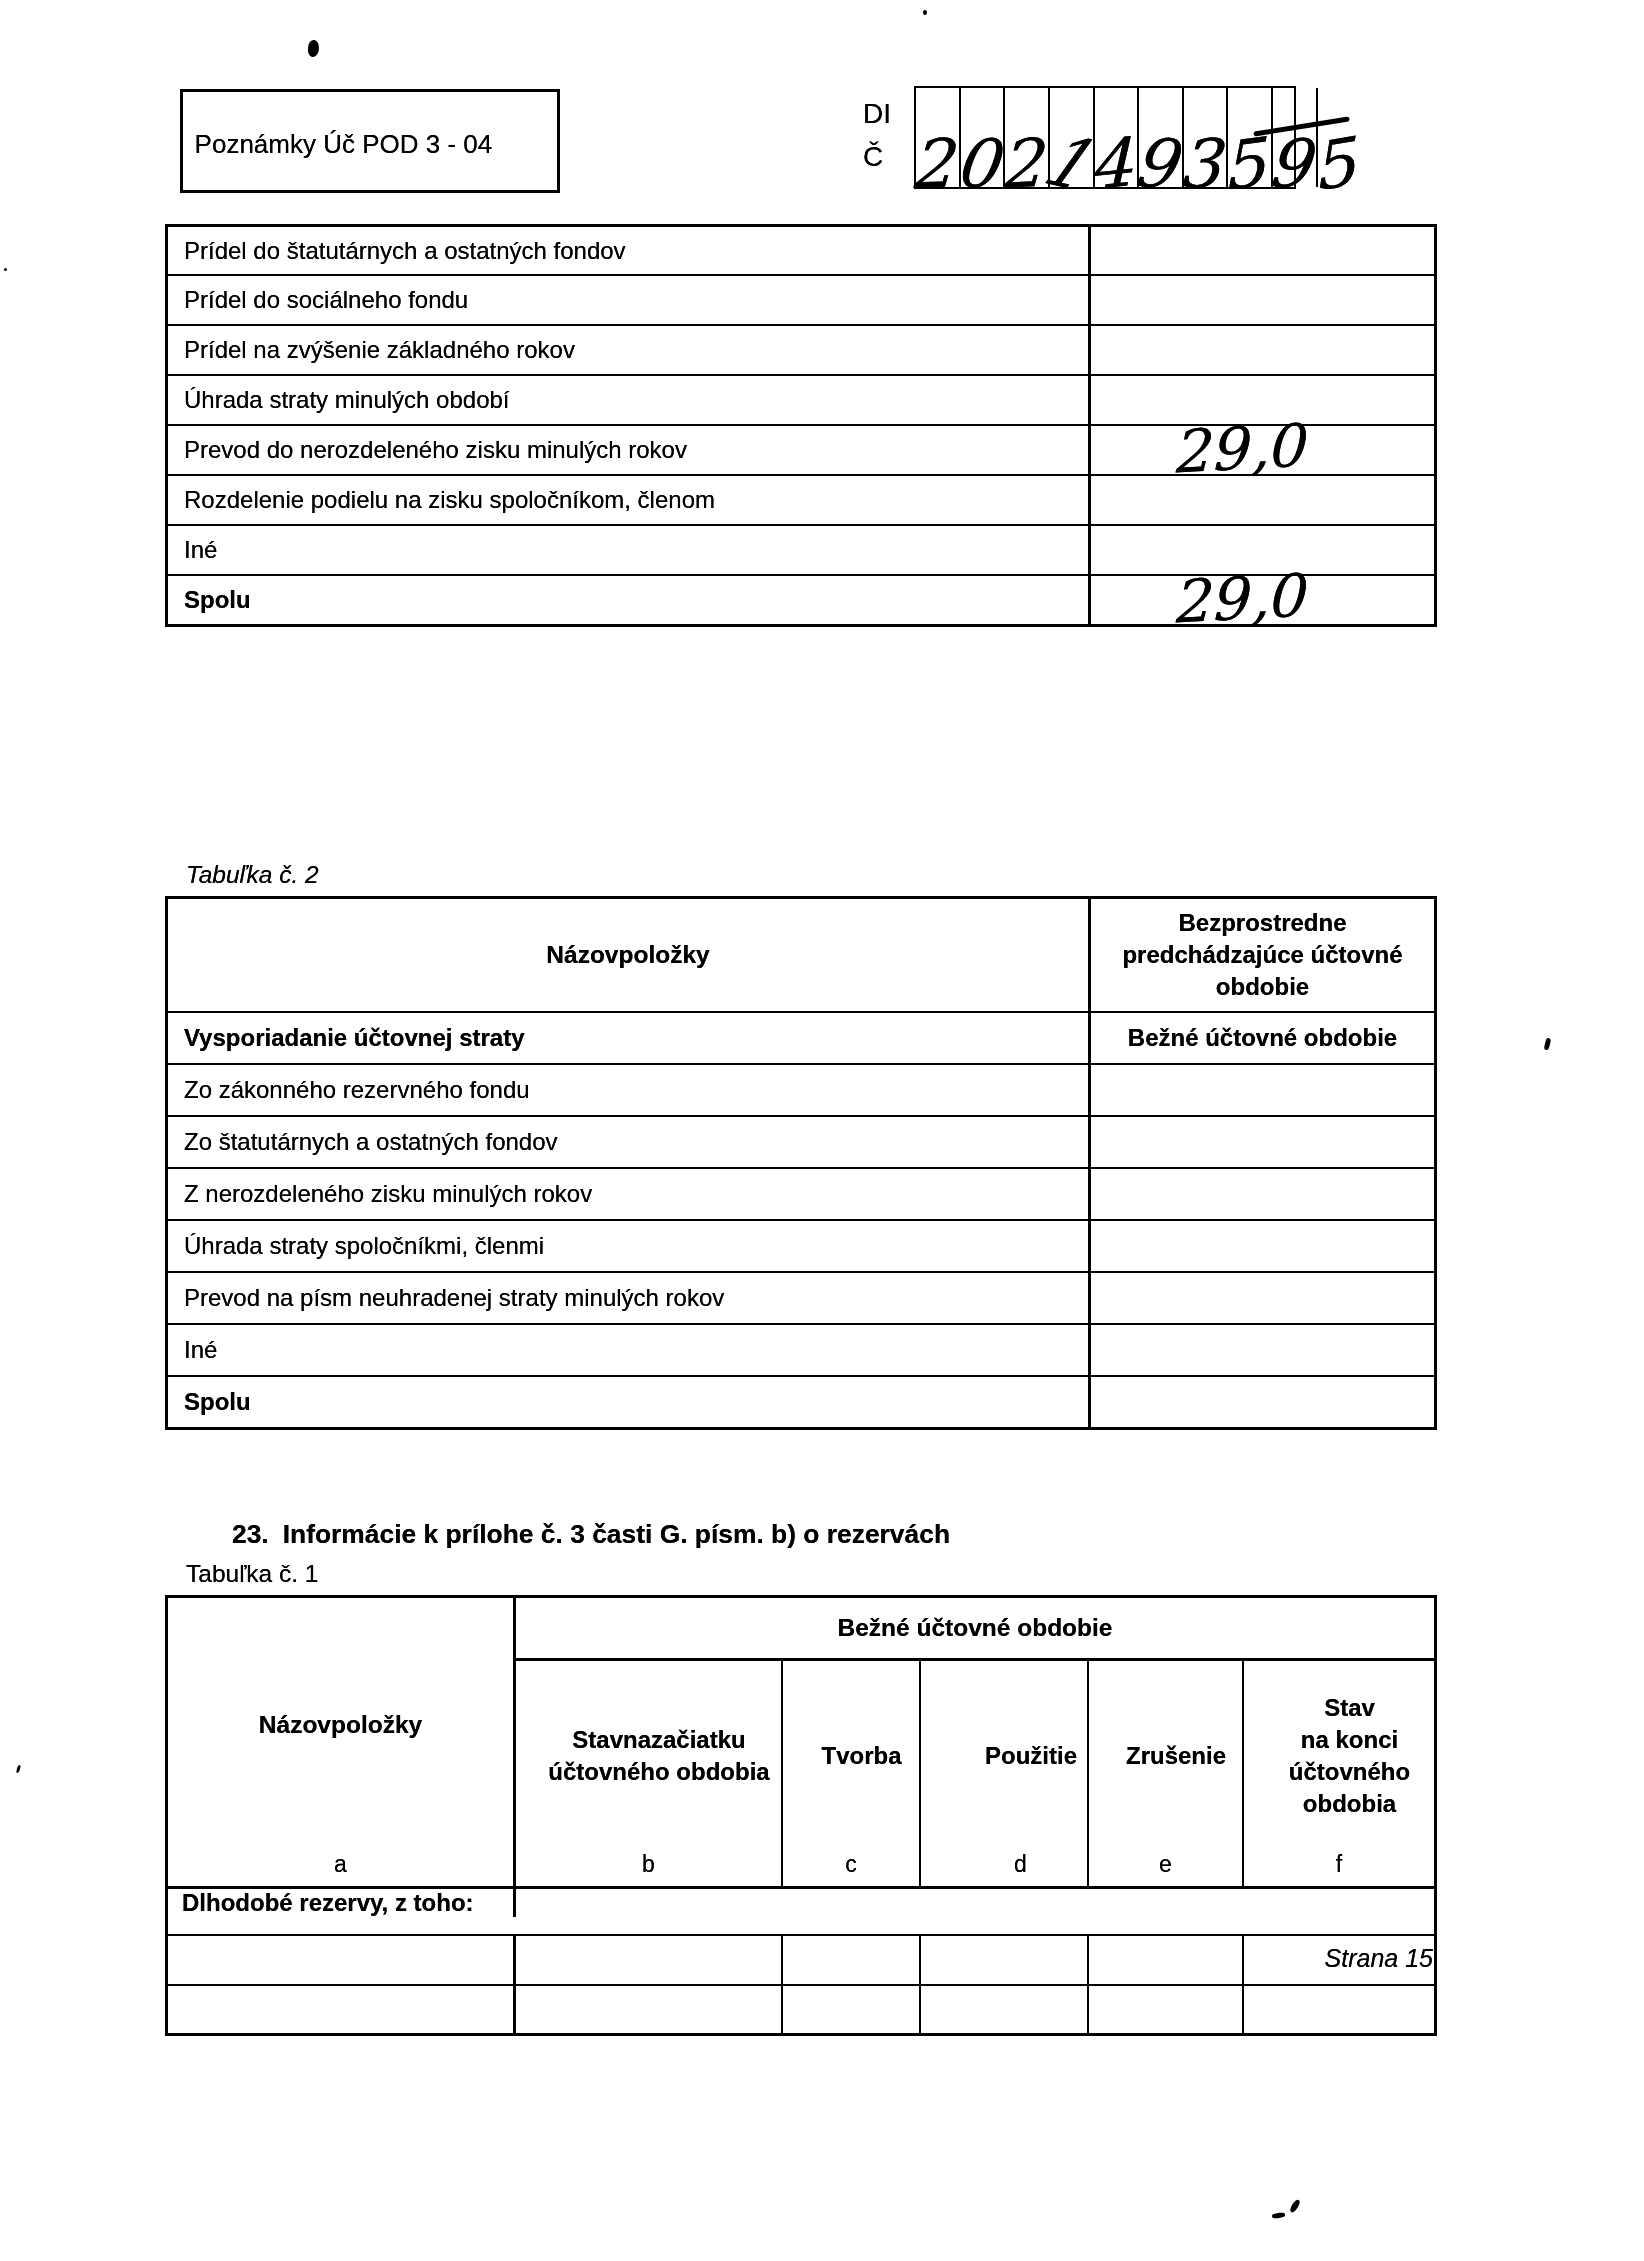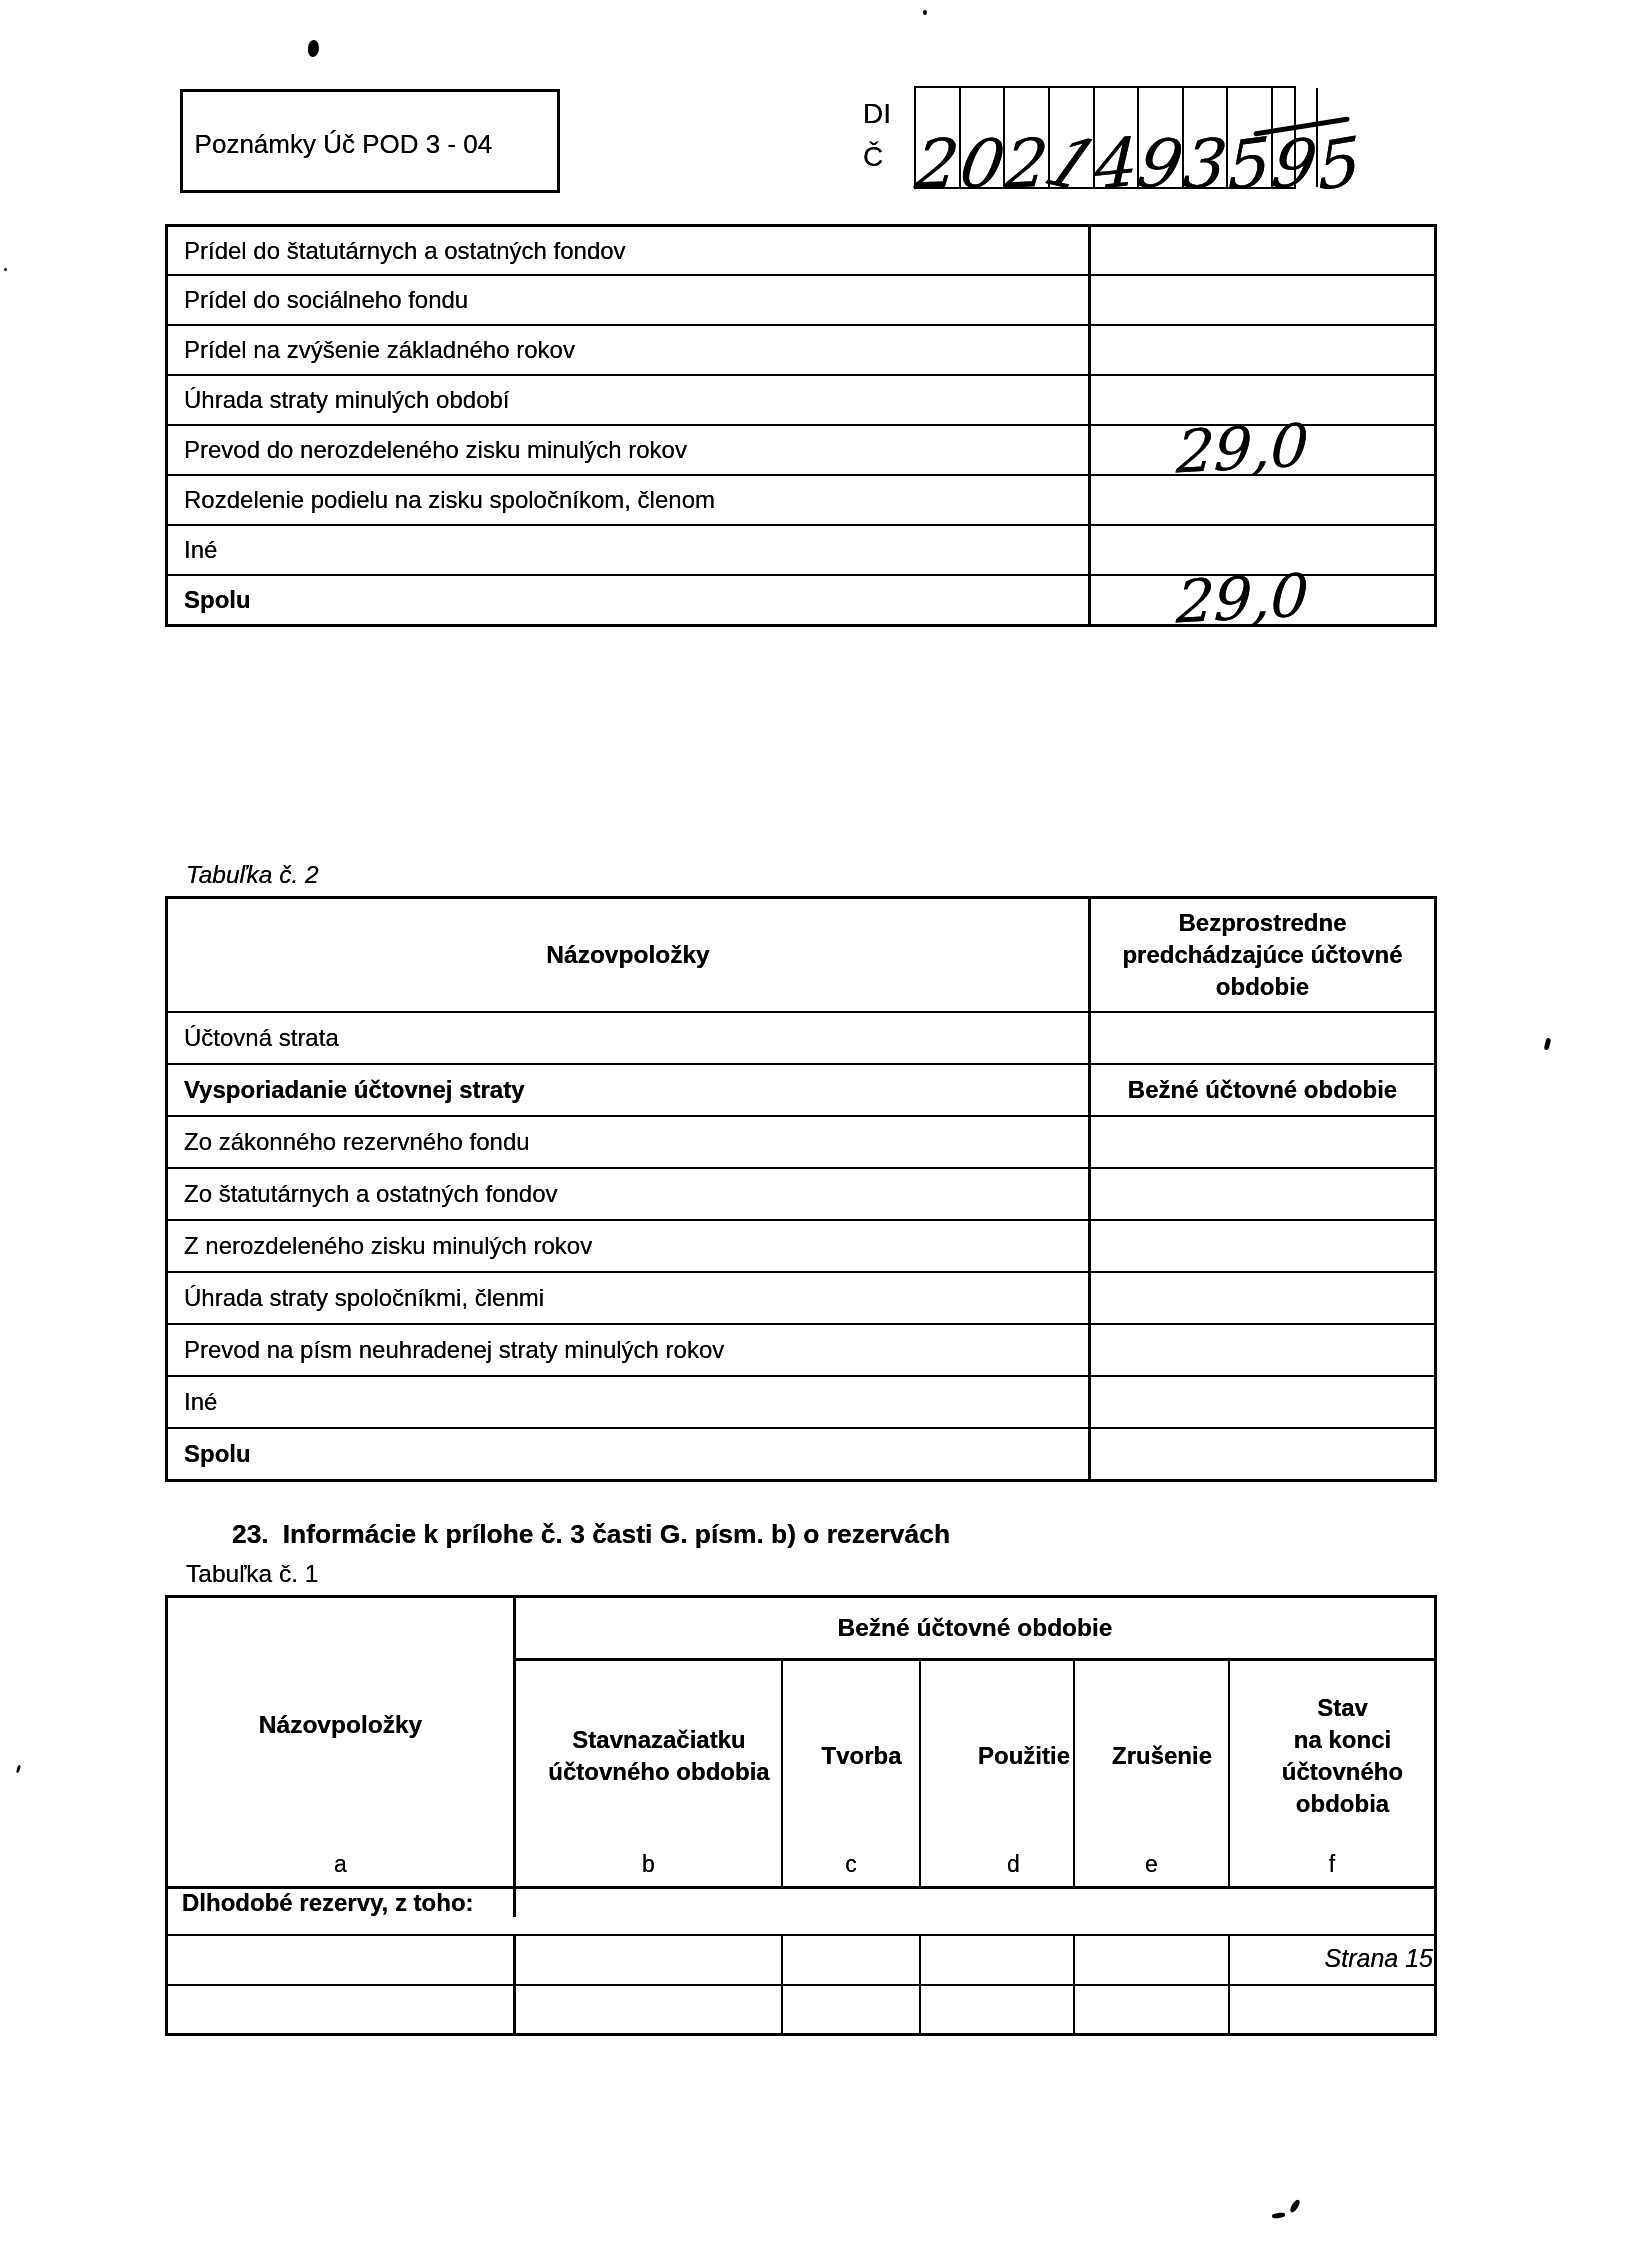--- a/index.html
+++ b/index.html
@@ -118,21 +118,21 @@
     font-size:24.5px; font-weight:bold;
   }
   .t1-cols { flex:1; display:flex; }
   .t1-hcell { border-right:2.6px solid #000; display:flex; flex-direction:column; }
   .t1-hcell:last-child { border-right:none; }
   .t1-hlabel {
     flex:1; display:flex; align-items:center; justify-content:center;
     font-size:24px; font-weight:bold; line-height:32px;
     text-align:center; white-space:pre-line;margin-left:21px;
   }
-  .w-b { width:267px; } .w-c { width:138px; } .w-d { width:154px;padding-left:33px; } .w-e { width:155px; } .w-f { flex:1; }
+  .w-b { width:267px; } .w-c { width:138px; } .w-d { width:168px;padding-left:33px; } .w-e { width:155px; } .w-f { flex:1; }
   .t1row { display:flex; border-top:2.6px solid #000; }
   .t1row.first { border-top:none;flex-direction:column; }
   .t1ca {
     width:348px; border-right:3.2px solid #000;
     display:flex; align-items:center; padding-left:14px;
     font-size:24px; font-weight:bold;
   }
   .t1c { border-right:2.6px solid #000; }
   .t1c:last-child { border-right:none; }
 
@@ -250,24 +250,20 @@
   <div class="abs caption" style="left:186px; top:861px;font-style:italic;">Tabuľka č. 2</div>
 
   <div class="abs tbl" style="left:165px; top:896px; width:1272px;">
     <div class="t2head">
       <div class="t2h-left">Názovpoložky</div>
       <div class="t2h-right">Bezprostredne
 predchádzajúce účtovné
 obdobie</div>
     </div>
     <div class="t2row">
-      <div class="lbl">Účtovná strata</div>
-      <div class="val"></div>
-    </div>
-    <div class="t2row">
       <div class="lbl b">Vysporiadanie účtovnej straty</div>
       <div class="val">
           <span class="val-bold">Bežné účtovné obdobie</span>
         </div>
     </div>
     <div class="t2row">
       <div class="lbl">Zo zákonného rezervného fondu</div>
       <div class="val"></div>
     </div>
     <div class="t2row">

